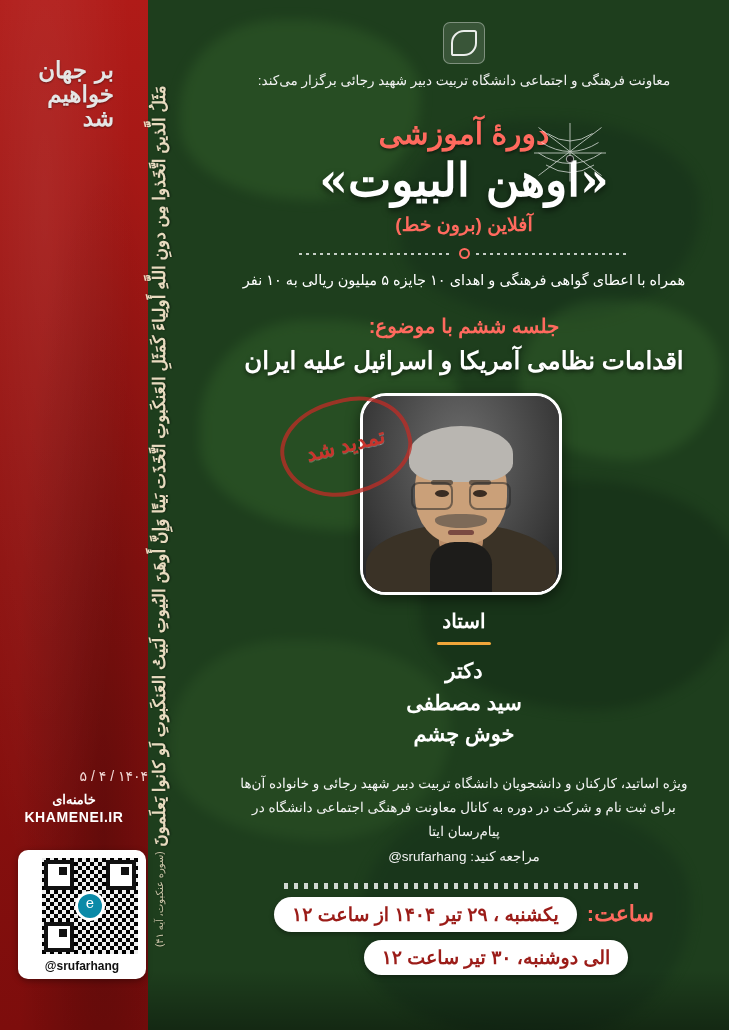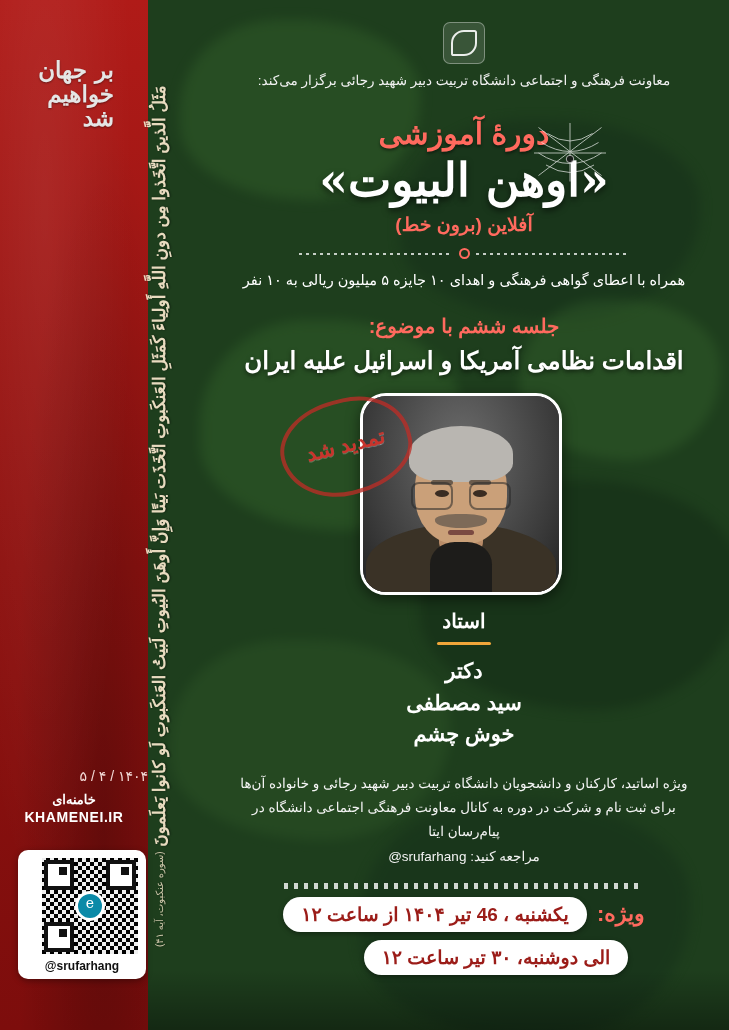--- a/index.html
+++ b/index.html
@@ -623,22 +623,22 @@
       <div>برای ثبت نام و شرکت در دوره به کانال معاونت فرهنگی اجتماعی دانشگاه در پیام‌رسان ایتا</div>
       <div>
         <span>مراجعه کنید:</span>
         <span class="handle">@srufarhang</span>
       </div>
     </div>
 
     <div class="sep-dots2"></div>
 
     <div class="time-row">
-      <span class="time-label">ویژه:</span>
-      <span class="time-pill">یکشنبه ، 46 تیر ۱۴۰۴ از ساعت ۱۲</span>
+      <span class="time-label">ساعت:</span>
+      <span class="time-pill">یکشنبه ، ۲۹ تیر ۱۴۰۴ از ساعت ۱۲</span>
     </div>
     <div class="time-row2">
       <span class="time-pill">الی دوشنبه، ۳۰ تیر ساعت ۱۲</span>
     </div>
   </div>
 
   <div class="bottom-fade"></div>
 </div>
 
 </body></html>

